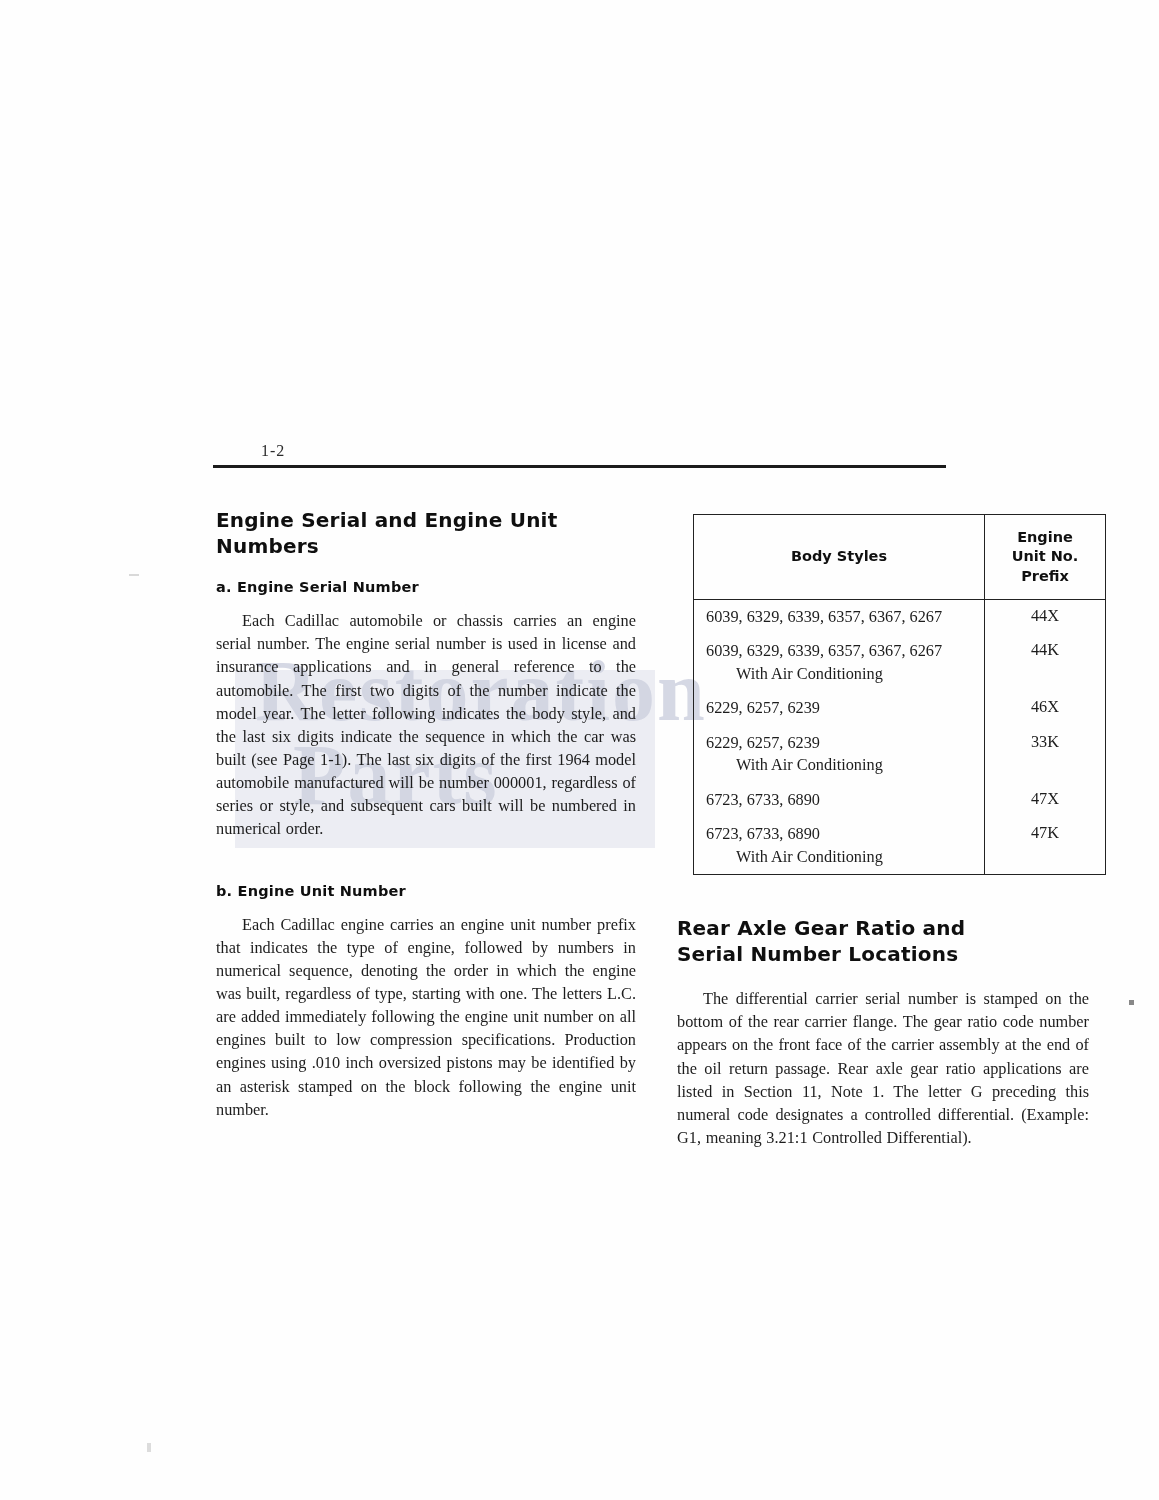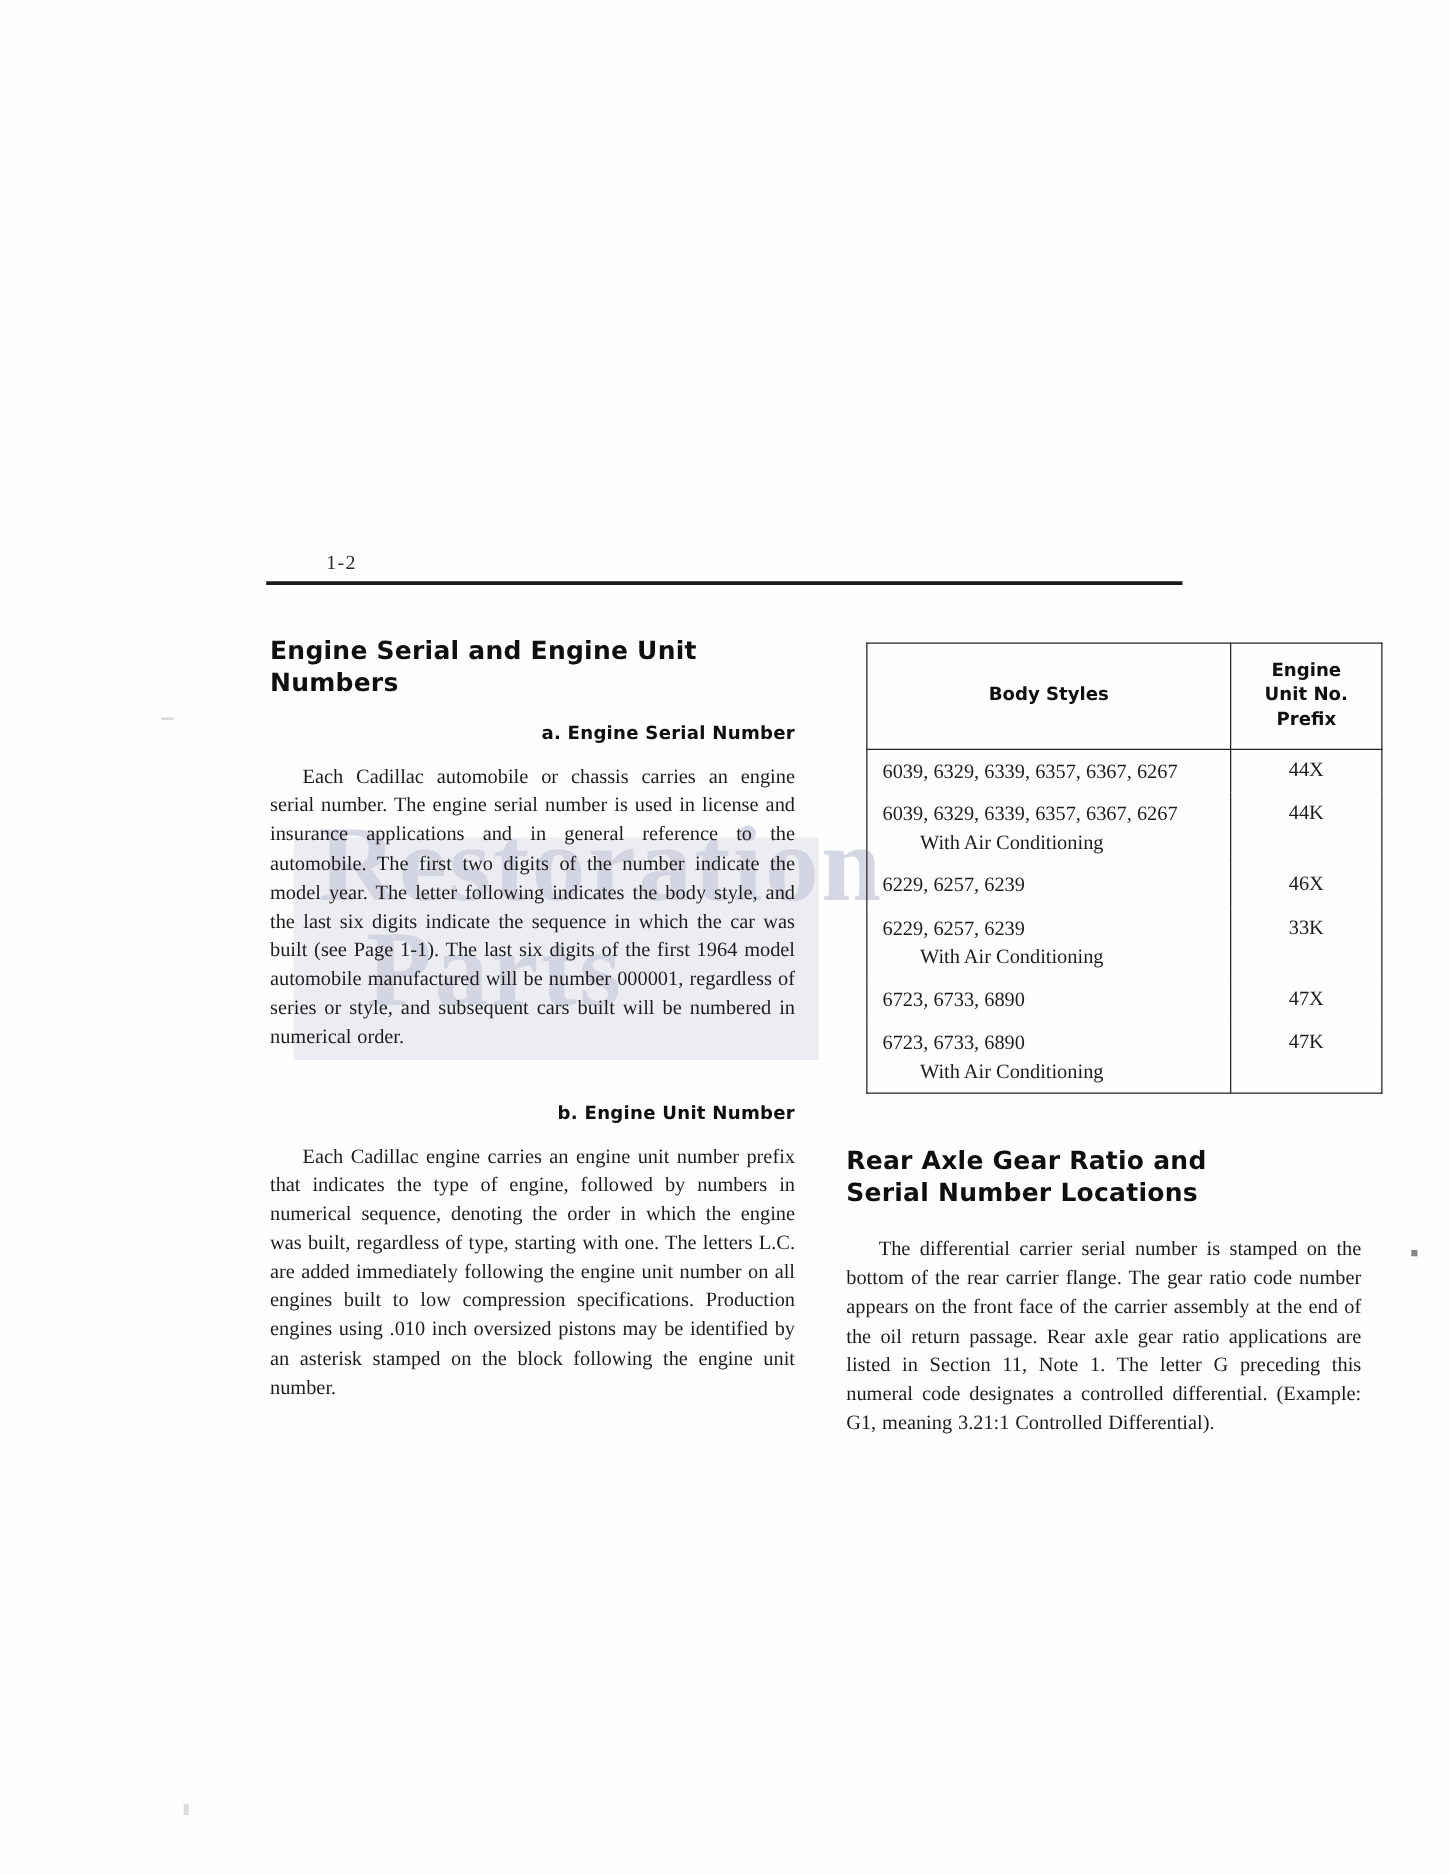--- a/index.html
+++ b/index.html
@@ -130,21 +130,20 @@
     color: #0f0f0f;
     line-height: 1.28;
   }
   h3.sub-title {
     margin: 0 0 14px 0;
     font-family: "DejaVu Sans", "Liberation Sans", sans-serif;
     font-size: 14.5px;
     font-weight: bold;
     letter-spacing: .2px;
     color: #0f0f0f;
-    text-align: right;
   }
   p.body {
     margin: 0 0 16px 0;
     font-family: "Liberation Serif", "DejaVu Serif", serif;
     font-size: 16.3px;
     line-height: 1.42;
     text-align: justify;
     text-indent: 26px;
     color: #1c1c1c;
     word-spacing: .6px;

